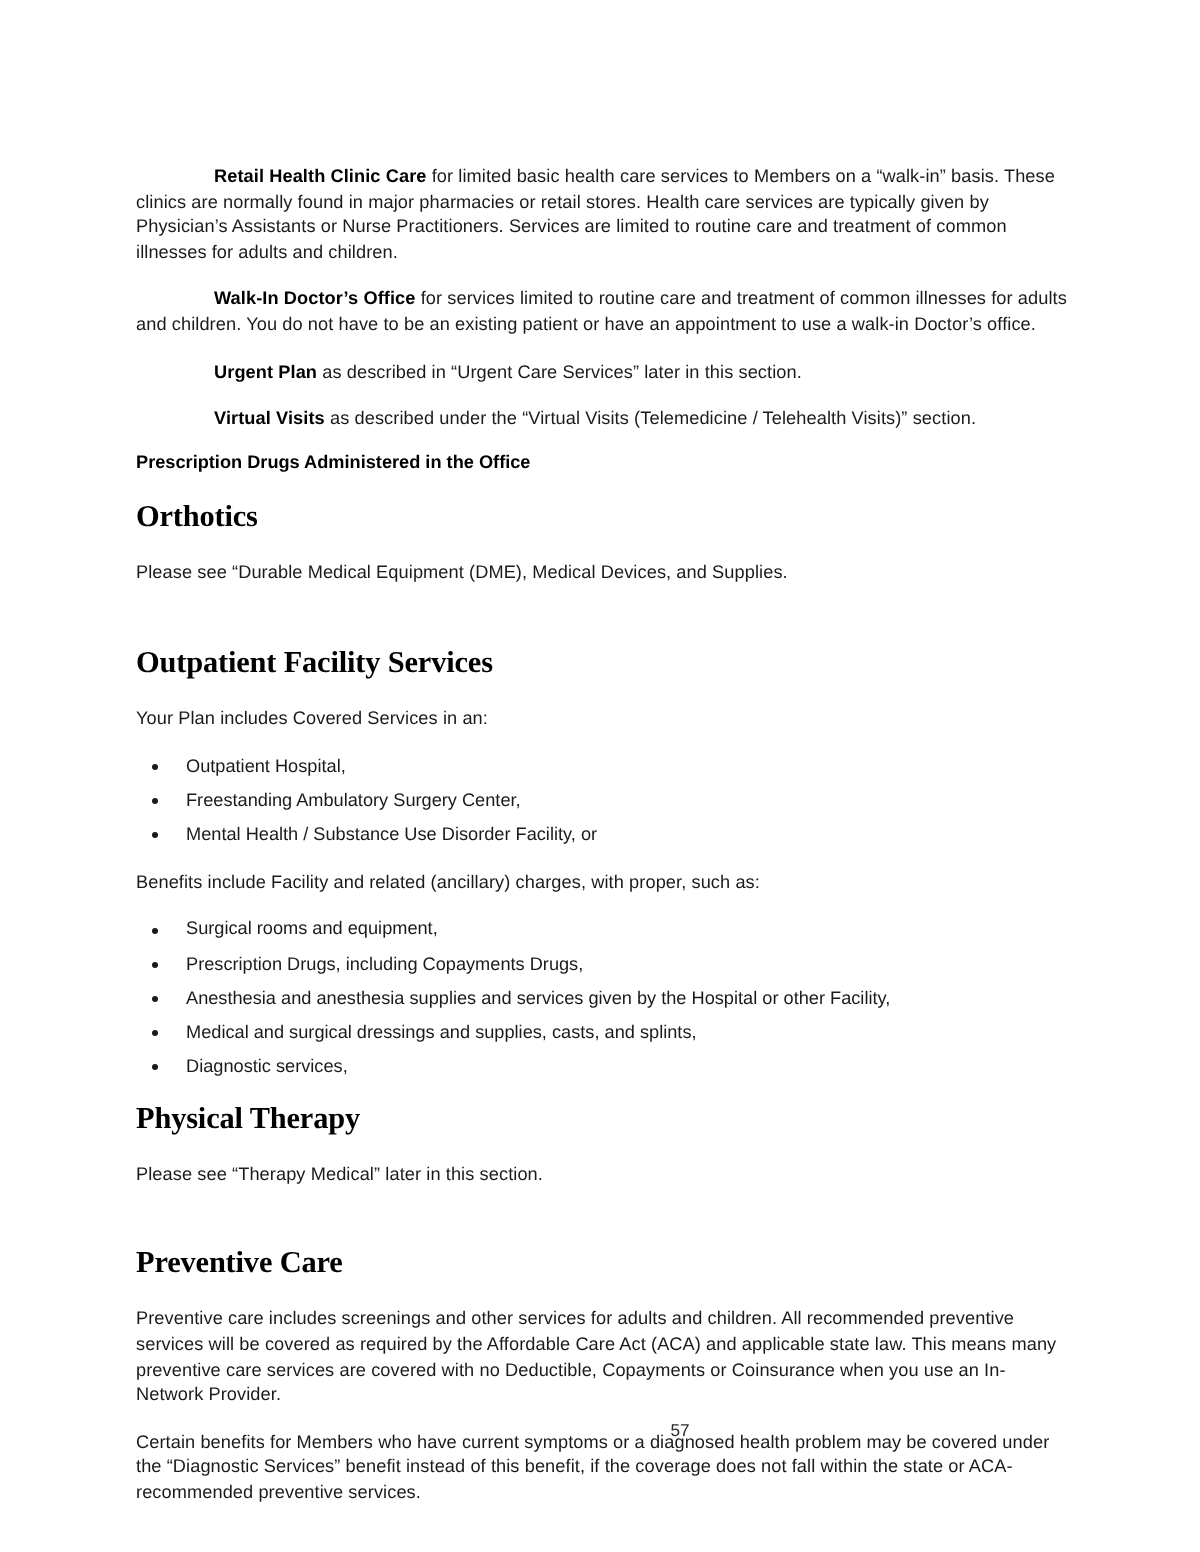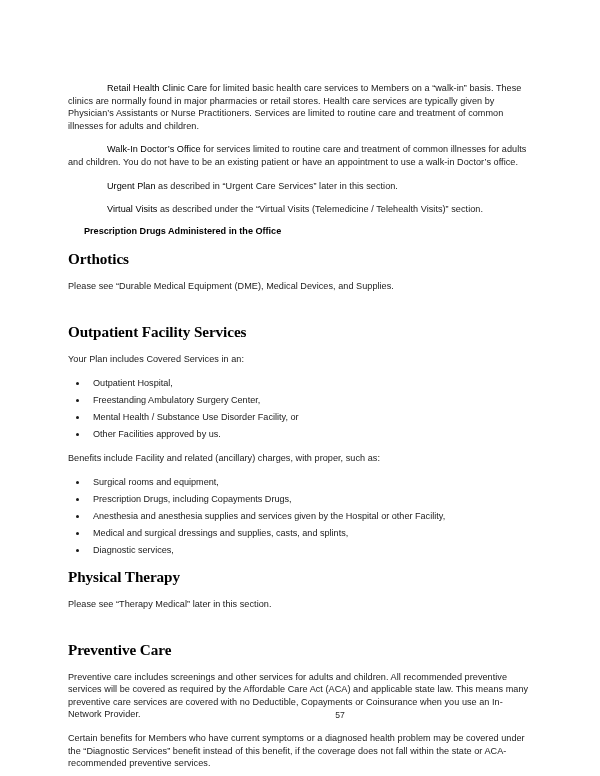--- a/index.html
+++ b/index.html
@@ -37,32 +37,32 @@
   .para {
     font-size: 9.1px;
     line-height: 12.6px;
     color: #1a1a1a;
     margin: 0 0 11px 0;
     text-align: left;
     letter-spacing: 0.005em;
   }
   .para.tight { margin-bottom: 9px; }
   .para .lead {
-    font-weight: normal;
+    font-weight: bold;
     color: #000000;
     padding-left: 39px;
   }
 
   
   .boldline {
     font-size: 9.1px;
     line-height: 12.6px;
     font-weight: bold;
     color: #000000;
-    margin: 0 0 13px 16px;
+    margin: 0 0 13px 0;
   }
 
   
   .h-section {
     font-size: 15.2px;
     line-height: 18px;
     font-weight: bold;
     color: #000000;
     margin: 0 0 12px 0;
     letter-spacing: -0.005em;
@@ -134,21 +134,20 @@
     <h2 class="h-section">Orthotics</h2>
     <p class="para">Please see “Durable Medical Equipment (DME), Medical Devices, and Supplies.</p>
 
     <h2 class="h-section spaced-top">Outpatient Facility Services</h2>
     <p class="para">Your Plan includes Covered Services in an:</p>
 
     <ul class="bullets">
       <li><span class="dot"></span><span>Outpatient Hospital,</span></li>
       <li><span class="dot"></span><span>Freestanding Ambulatory Surgery Center,</span></li>
       <li><span class="dot"></span><span>Mental Health / Substance Use Disorder Facility, or</span></li>
-      <li><span class="dot"></span><span>Other Facilities approved by us.</span></li>
     </ul>
 
     <p class="para">Benefits include Facility and related (ancillary) charges, with proper, such as:</p>
 
     <ul class="bullets">
       <li><span class="dot"></span><span>Surgical rooms and equipment,</span></li>
       <li><span class="dot"></span><span>Prescription Drugs, including Copayments Drugs,</span></li>
       <li><span class="dot"></span><span>Anesthesia and anesthesia supplies and services given by the Hospital or other Facility,</span></li>
       <li><span class="dot"></span><span>Medical and surgical dressings and supplies, casts, and splints,</span></li>
       <li><span class="dot"></span><span>Diagnostic services,</span></li>

